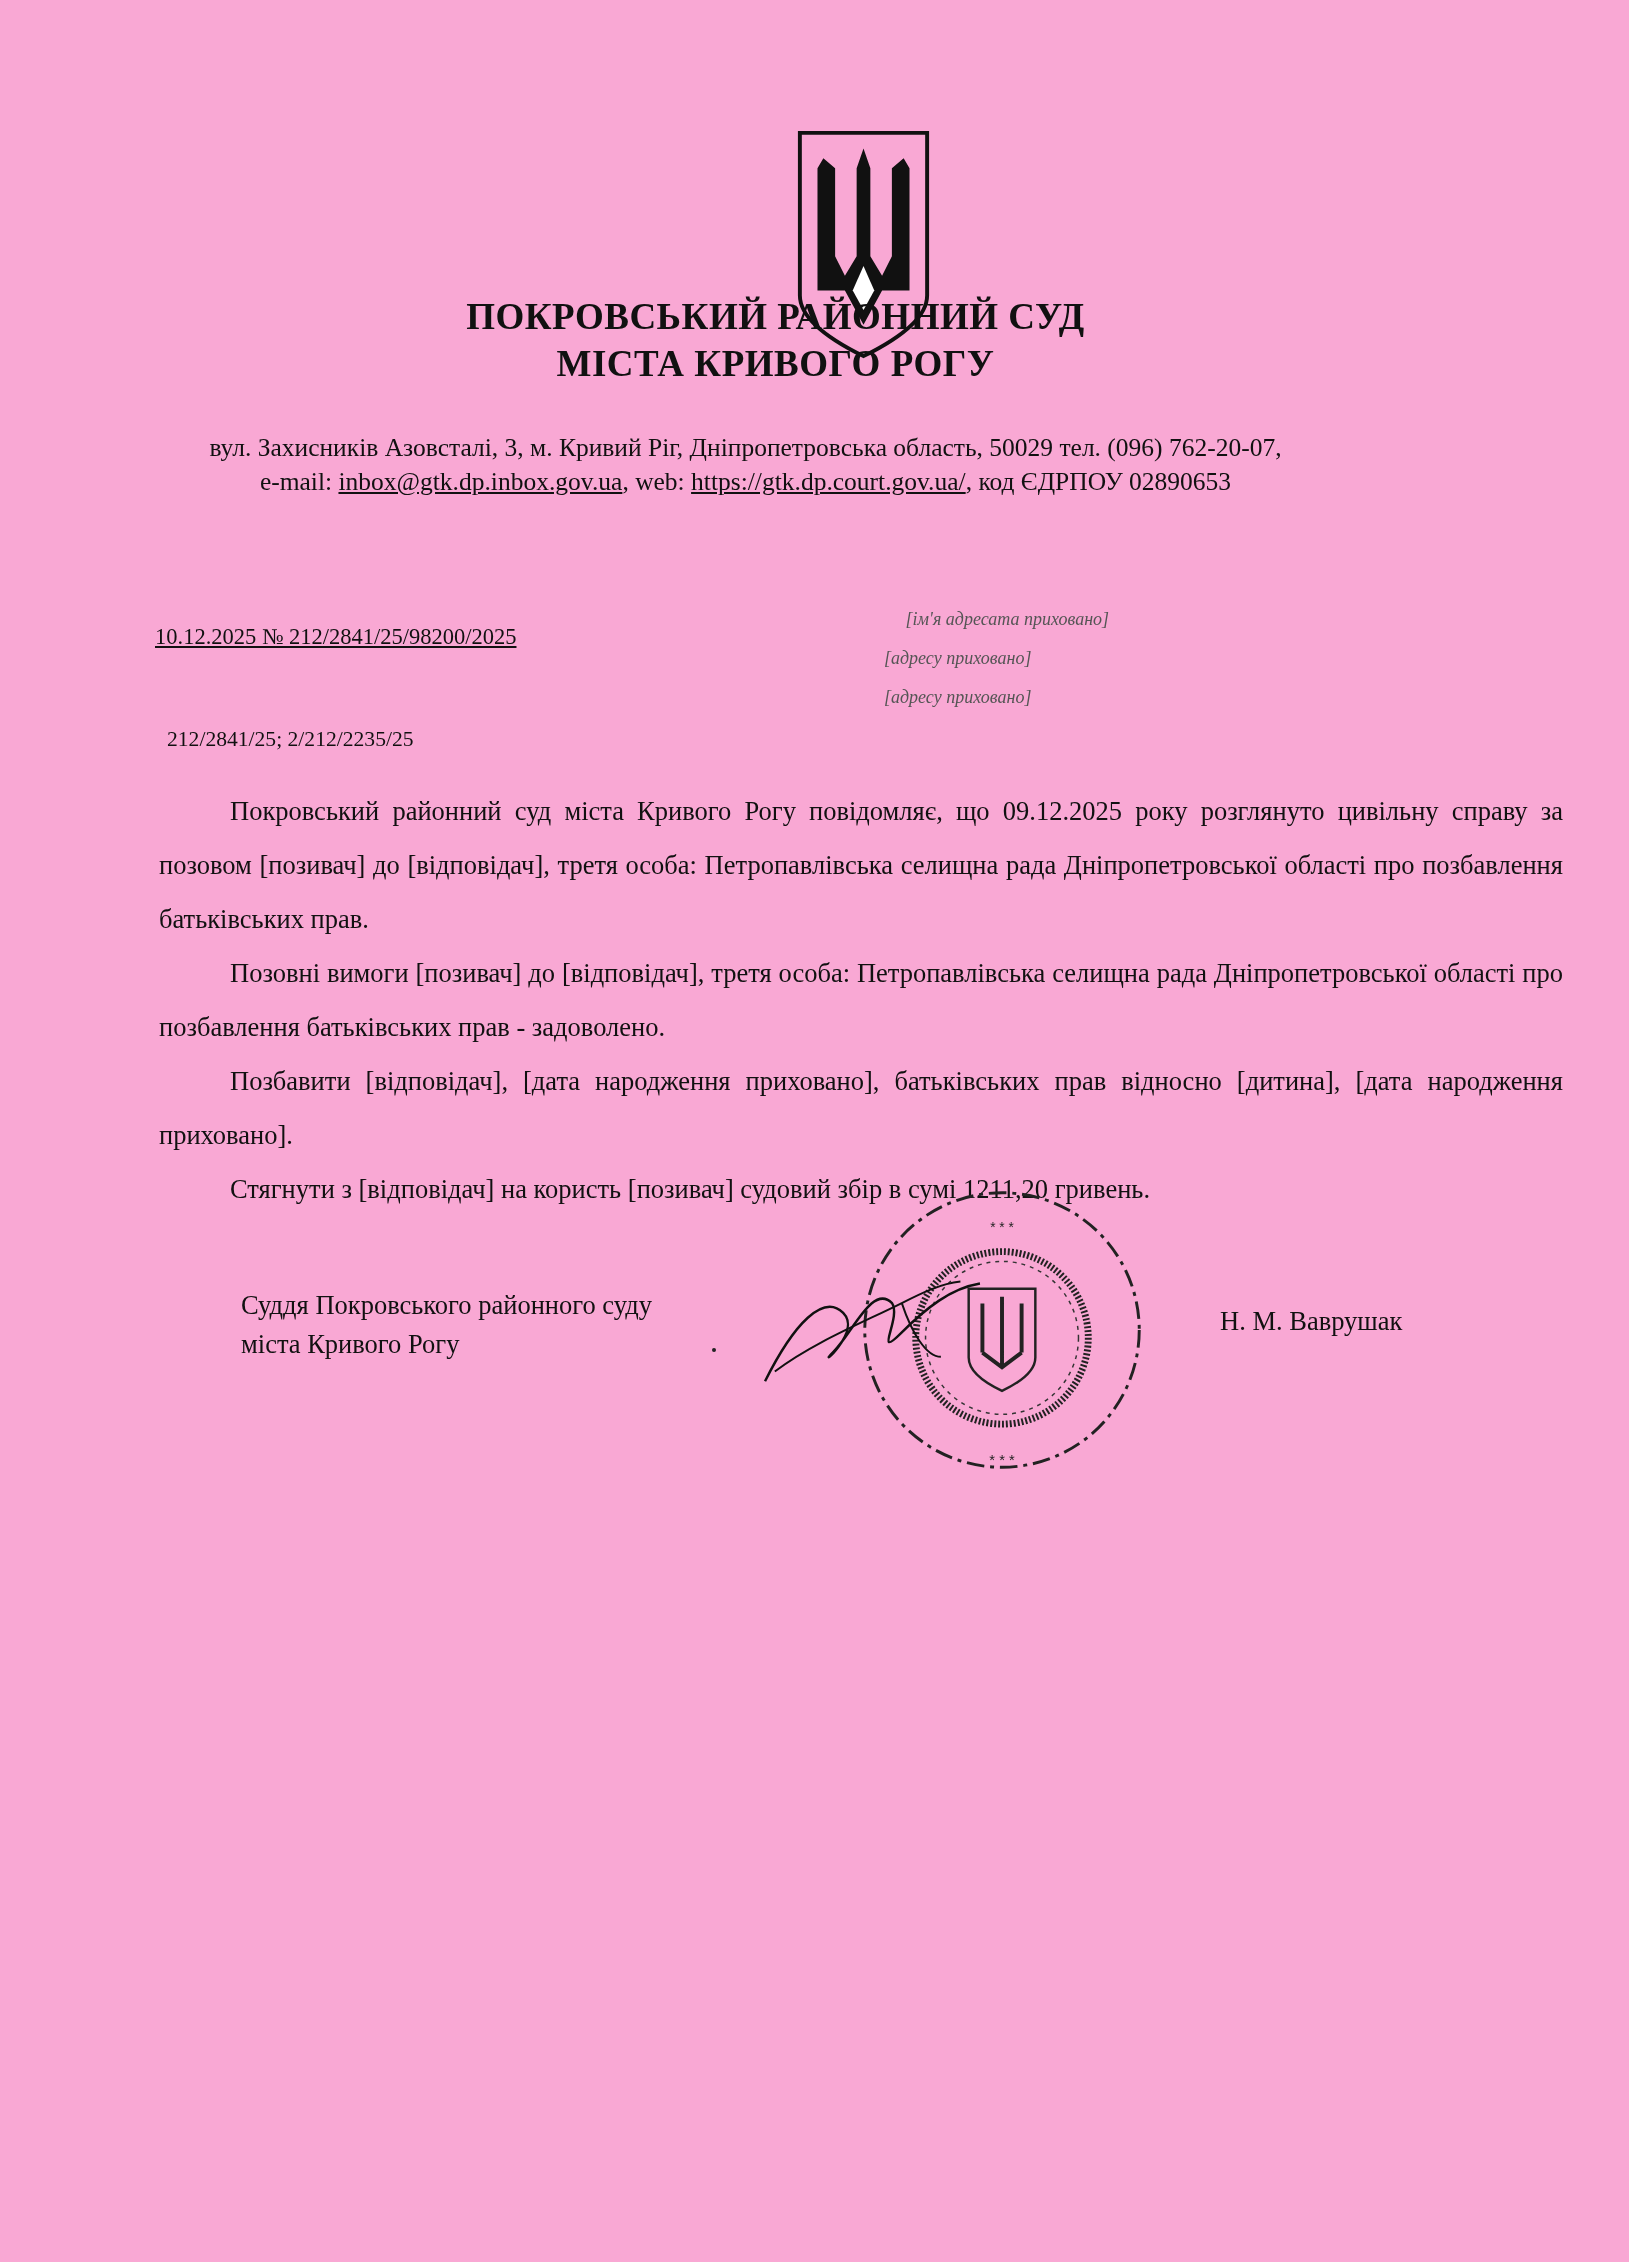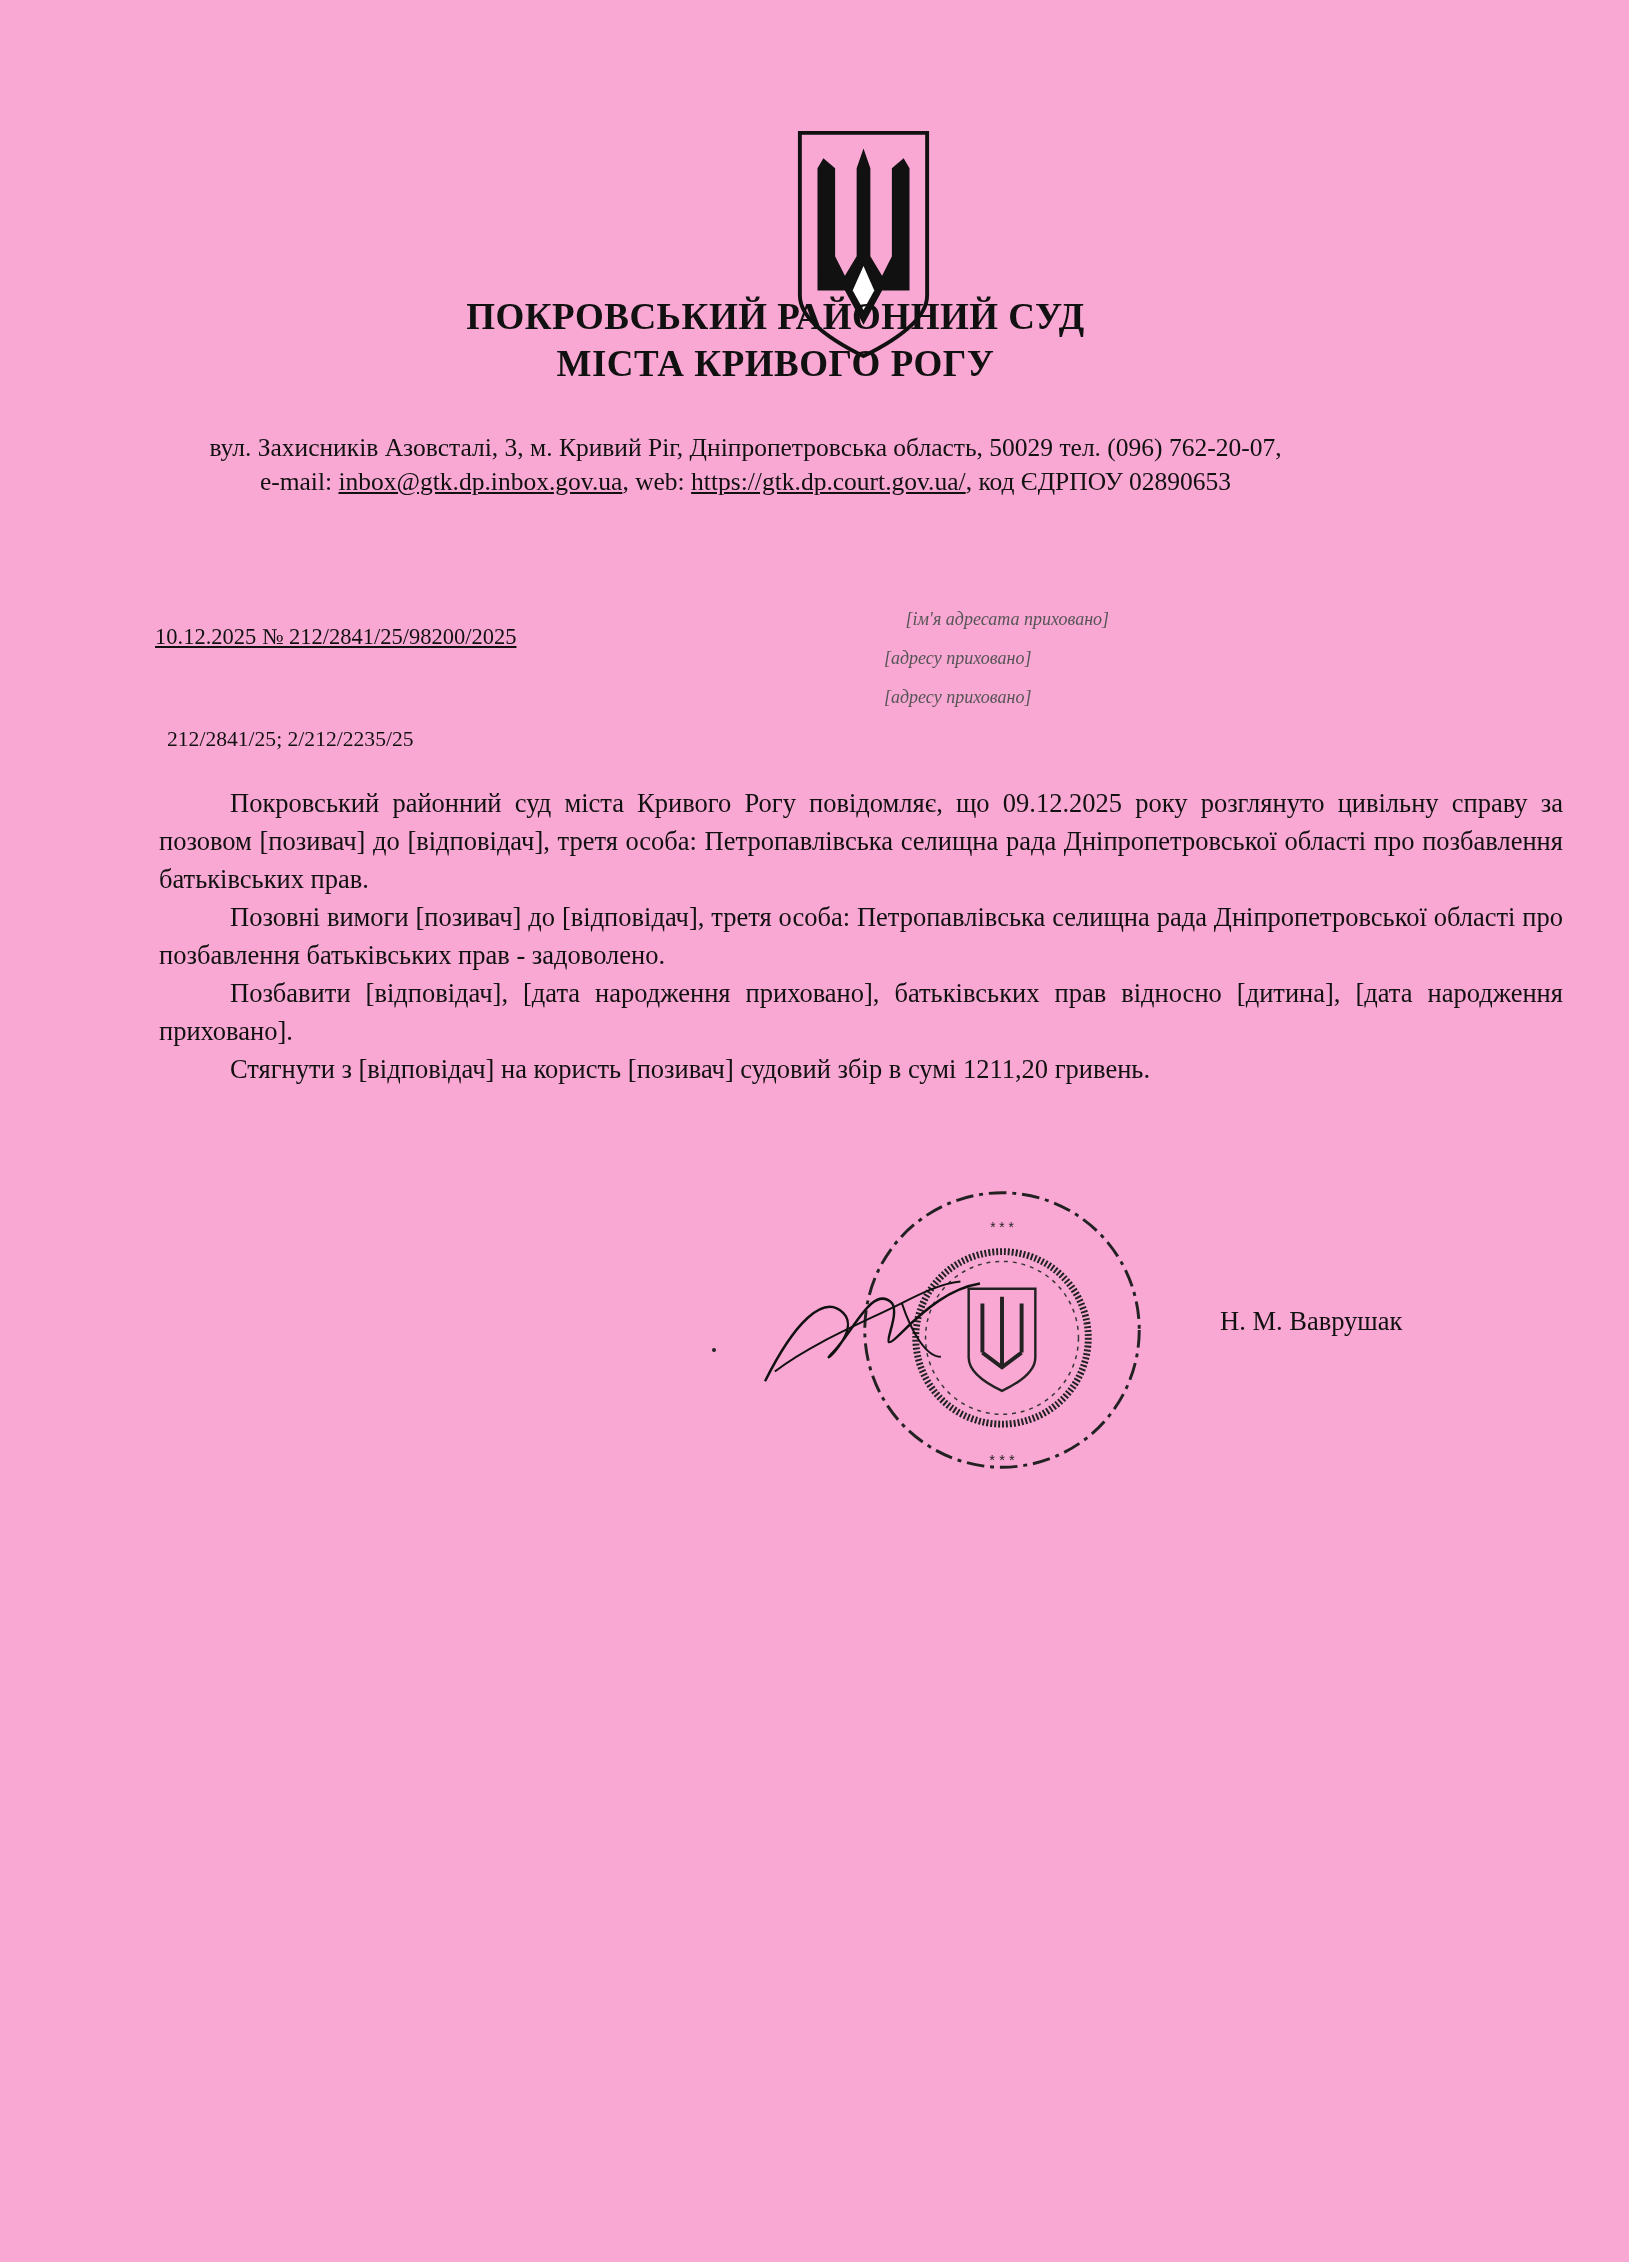--- a/index.html
+++ b/index.html
@@ -75,21 +75,21 @@
       top: 727px;
       font-size: 21.6px;
       white-space: nowrap;
     }
     .body-text {
       position: absolute;
       left: 159px;
       top: 784px;
       width: 1404px;
       font-size: 26.5px;
-      line-height: 38px;
+      line-height: 54px;
       text-align: justify;
     }
     .body-text p {
       margin: 0;
       text-indent: 71px;
     }
     .signature-block {
       position: absolute;
       left: 241px;
       top: 1286px;
@@ -177,17 +177,21 @@
   </svg>
 
   <svg class="handwritten-signature" viewBox="0 0 240 130">
     <path d="M10 120 C40 60 70 30 90 50 C110 70 60 110 80 90 C100 70 120 20 140 40 C150 55 120 100 150 70 C175 45 200 25 230 20" fill="none" stroke="#111" stroke-width="2.5"></path>
     <path d="M20 110 C60 80 110 60 150 40 C170 30 190 20 210 18" fill="none" stroke="#111" stroke-width="2"></path>
     <path d="M150 40 C160 70 175 95 190 95" fill="none" stroke="#111" stroke-width="2"></path>
   </svg>
 
   <div class="dot-mark"></div>
 
+  <div class="signature-block">
+    <div>Суддя  Покровського районного суду</div>
+    <div>міста Кривого Рогу</div>
+  </div>
 
   <div class="judge-name">Н. М. Ваврушак</div>
 
 </div>
 
 
 </body></html>

